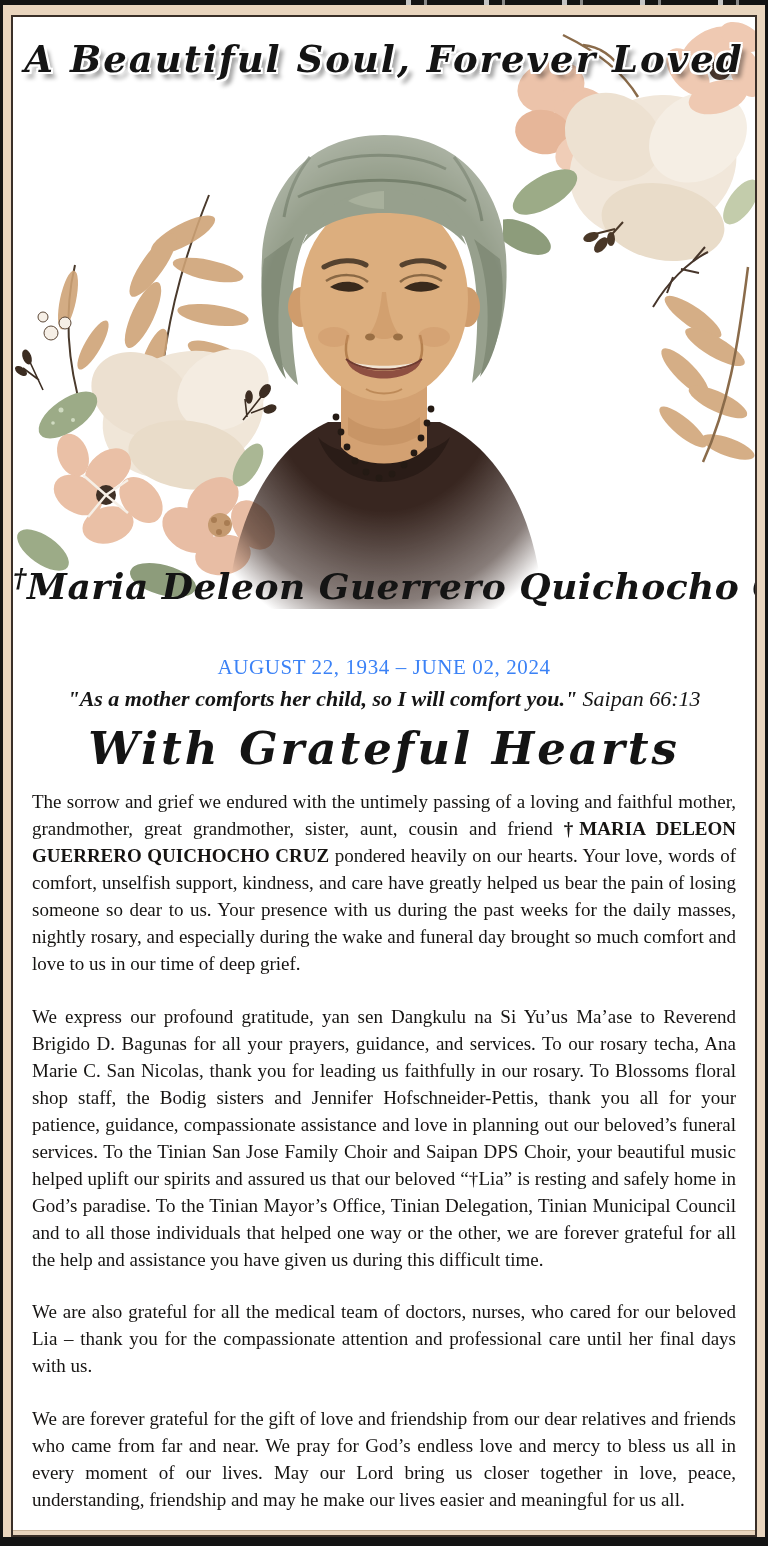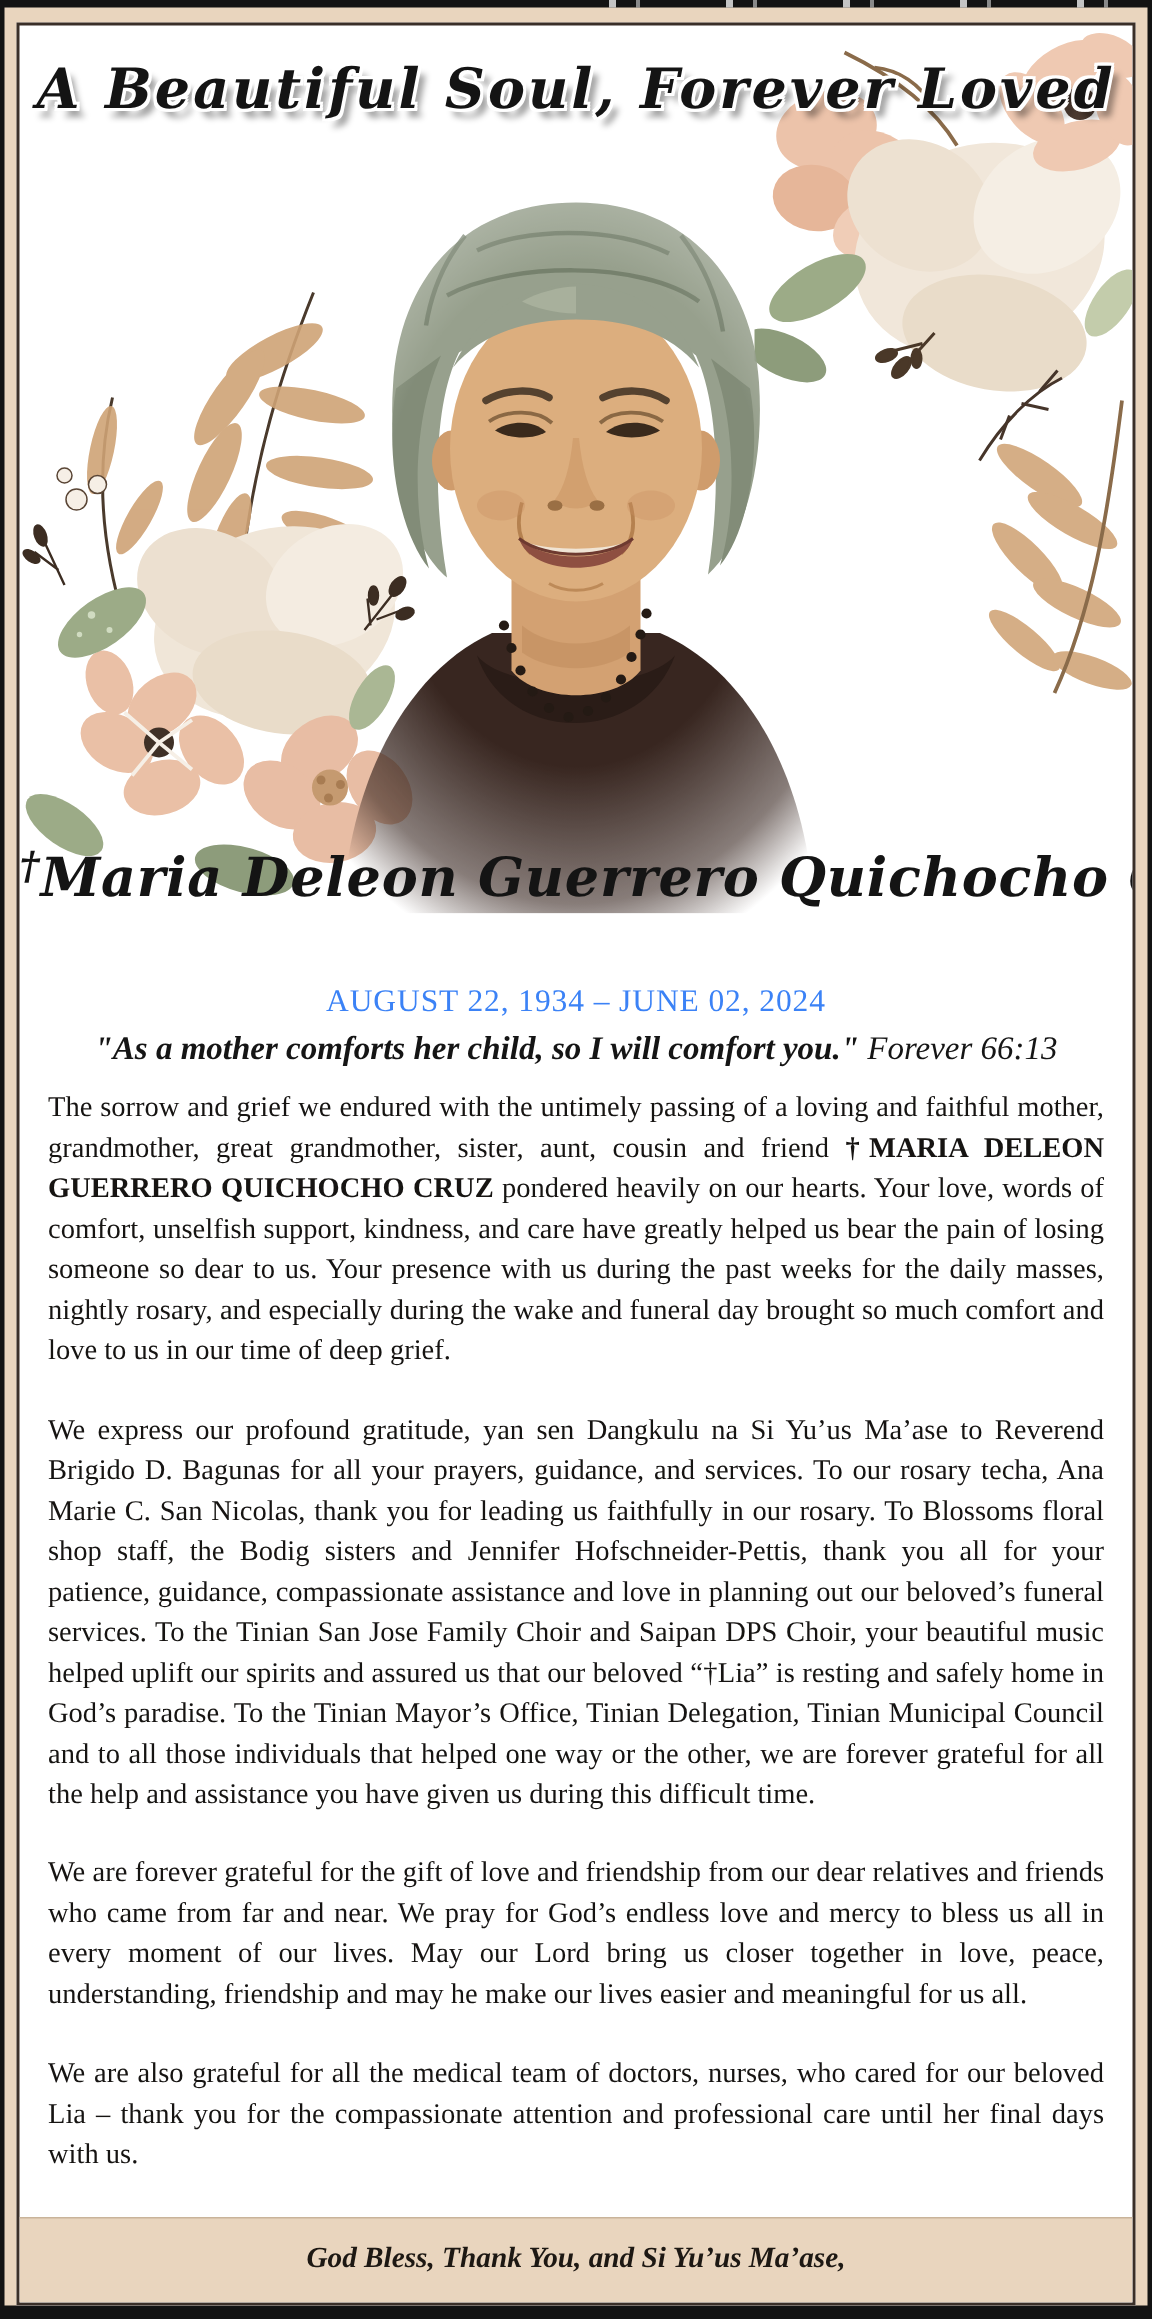--- a/index.html
+++ b/index.html
@@ -320,28 +320,29 @@
           </g>
         </svg>
 
         <div class="script header-script">A Beautiful Soul, Forever Loved</div>
 
         <div class="script name-script"><span class="dagger">†</span><span>Maria Deleon Guerrero Quichocho Cruz</span></div>
       </div>
 
       <div class="dates">AUGUST 22, 1934 – JUNE 02, 2024</div>
 
-      <div class="quote"><span class="q-main">"As a mother comforts her child, so I will comfort you."</span><span class="q-ref"> Forever 66:13</span></div>
-
+      <div class="quote"><span class="q-main">"As a mother comforts her child, so I will comfort you."</span><span class="q-ref"> Saipan 66:13</span></div>
+
+      <div class="script section-script">With Grateful Hearts</div>
 
       <div class="body">
         <p><span>The sorrow and grief we endured with the untimely passing of a loving and faithful mother, grandmother, great grandmother, sister, aunt, cousin and friend </span><span class="p1-bold">†MARIA DELEON GUERRERO QUICHOCHO CRUZ</span><span> pondered heavily on our hearts.  Your love, words of comfort, unselfish support, kindness, and care have greatly helped us bear the pain of losing someone so dear to us.  Your presence with us during the past weeks for the daily masses, nightly rosary, and especially during the wake and funeral day brought so much comfort and love to us in our time of deep grief.</span></p>
         <p>We express our profound gratitude, yan sen Dangkulu na Si Yu’us Ma’ase to Reverend Brigido D. Bagunas for all your prayers, guidance, and services.  To our rosary techa, Ana Marie C. San Nicolas, thank you for leading us faithfully in our rosary.  To Blossoms floral shop staff, the Bodig sisters and Jennifer Hofschneider-Pettis, thank you all for your patience, guidance, compassionate assistance and love in planning out our beloved’s funeral services. To the Tinian San Jose Family Choir and Saipan DPS Choir, your beautiful music helped uplift our spirits and assured us that our beloved “†Lia” is resting and safely home in God’s paradise. To the Tinian Mayor’s Office, Tinian Delegation, Tinian Municipal Council and to all those individuals that helped one way or the other, we are forever grateful for all the help and assistance you have given us during this difficult time.</p>
+        <p>We are also grateful for all the medical team of doctors, nurses, who cared for our beloved Lia – thank you for the compassionate attention and professional care until her final days with us.</p>
         <p>We are forever grateful for the gift of love and friendship from our dear relatives and friends who came from far and near. We pray for God’s endless love and mercy to bless us all in every moment of our lives. May our Lord bring us closer together in love, peace, understanding, friendship and may he make our lives easier and meaningful for us all.</p>
-        <p>We are also grateful for all the medical team of doctors, nurses, who cared for our beloved Lia – thank you for the compassionate attention and professional care until her final days with us.</p>
       </div>
 
       <div class="footer-band">
         <div class="footer-line1">God Bless, Thank You, and Si Yu’us Ma’ase,</div>
 
       </div>
 
     </div>
   </div>
 </div>

